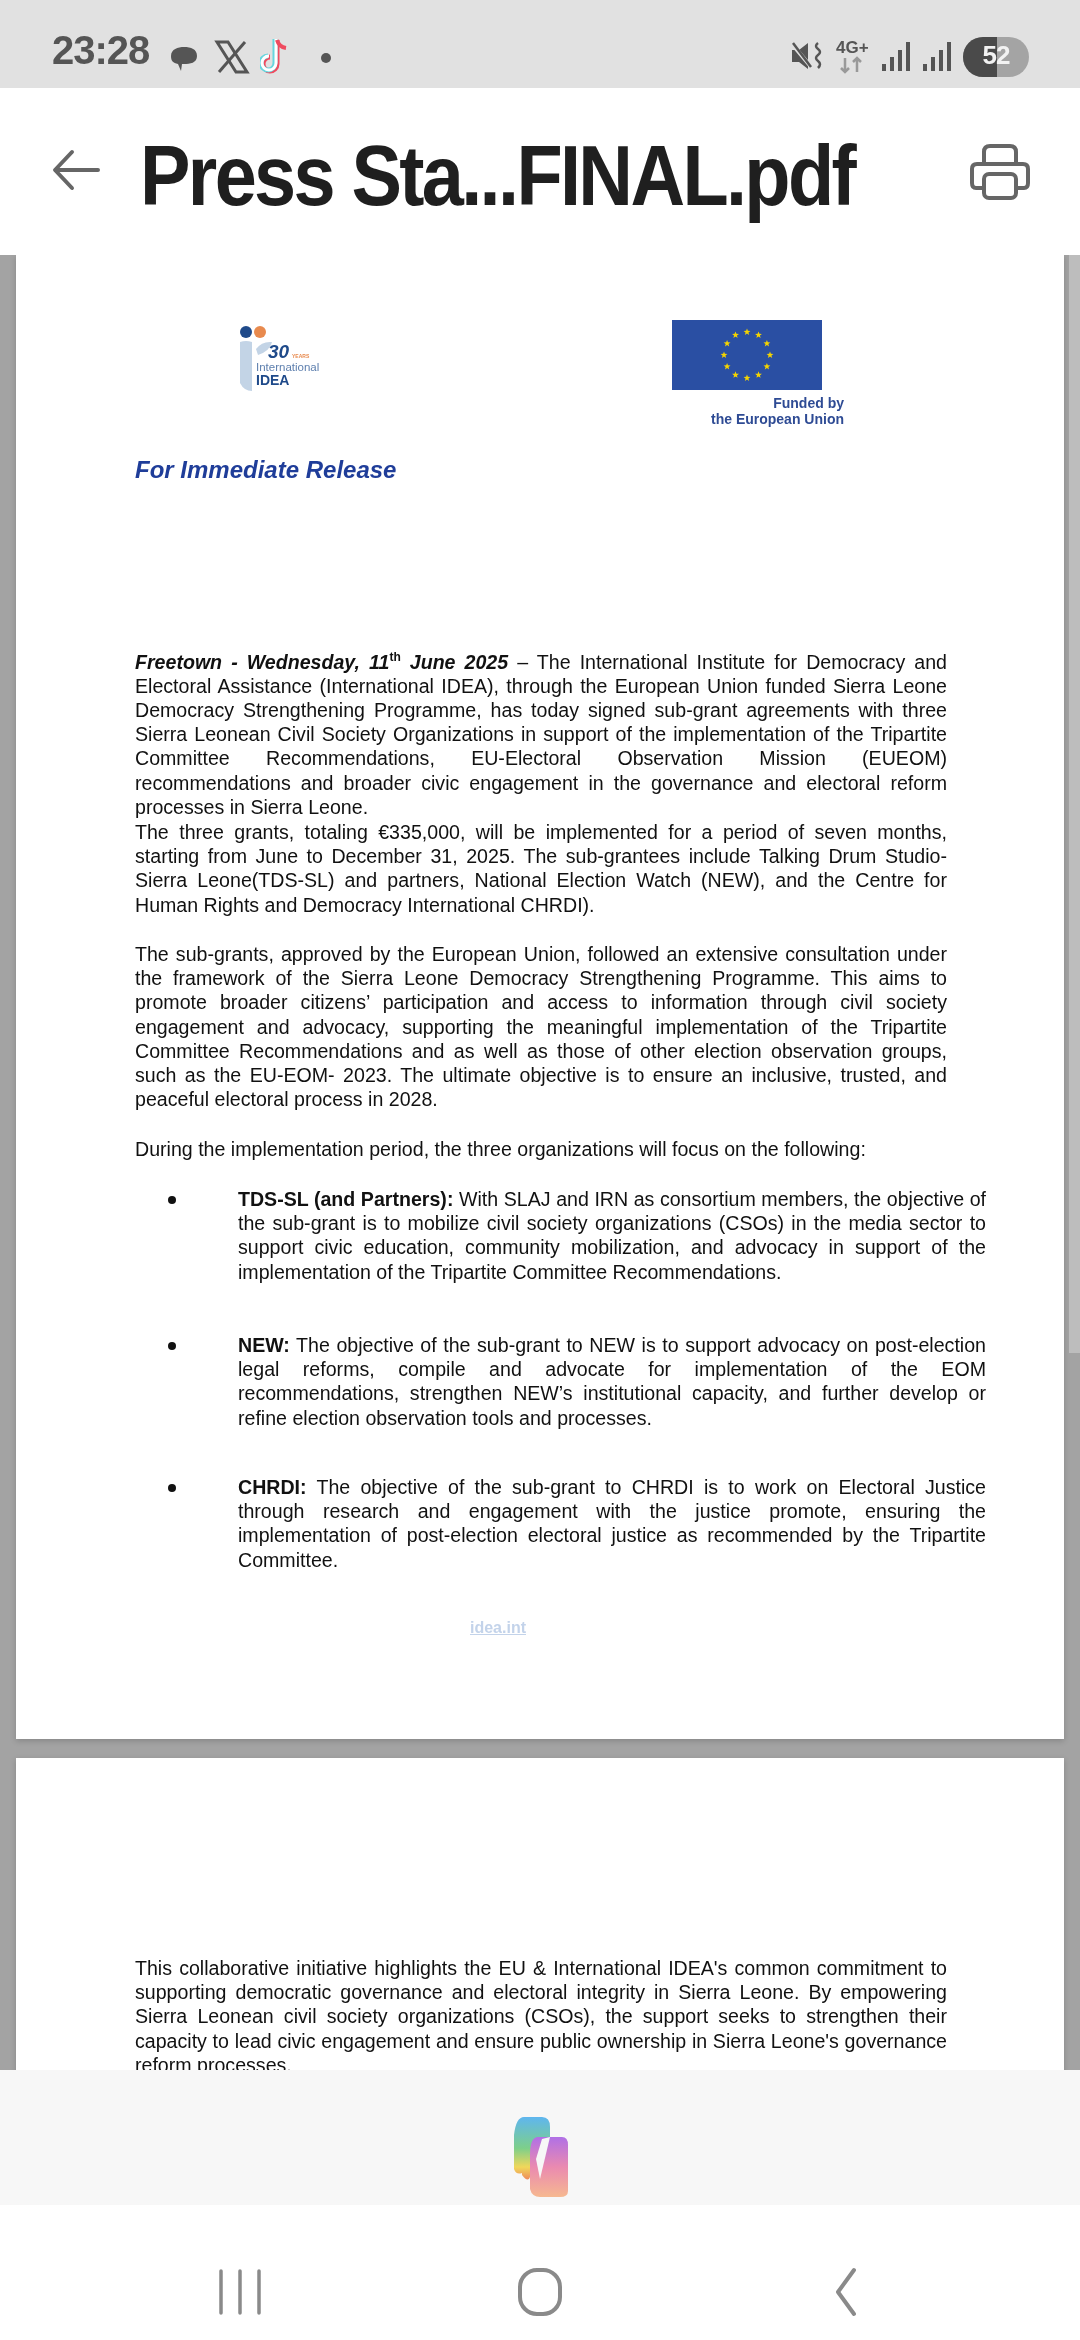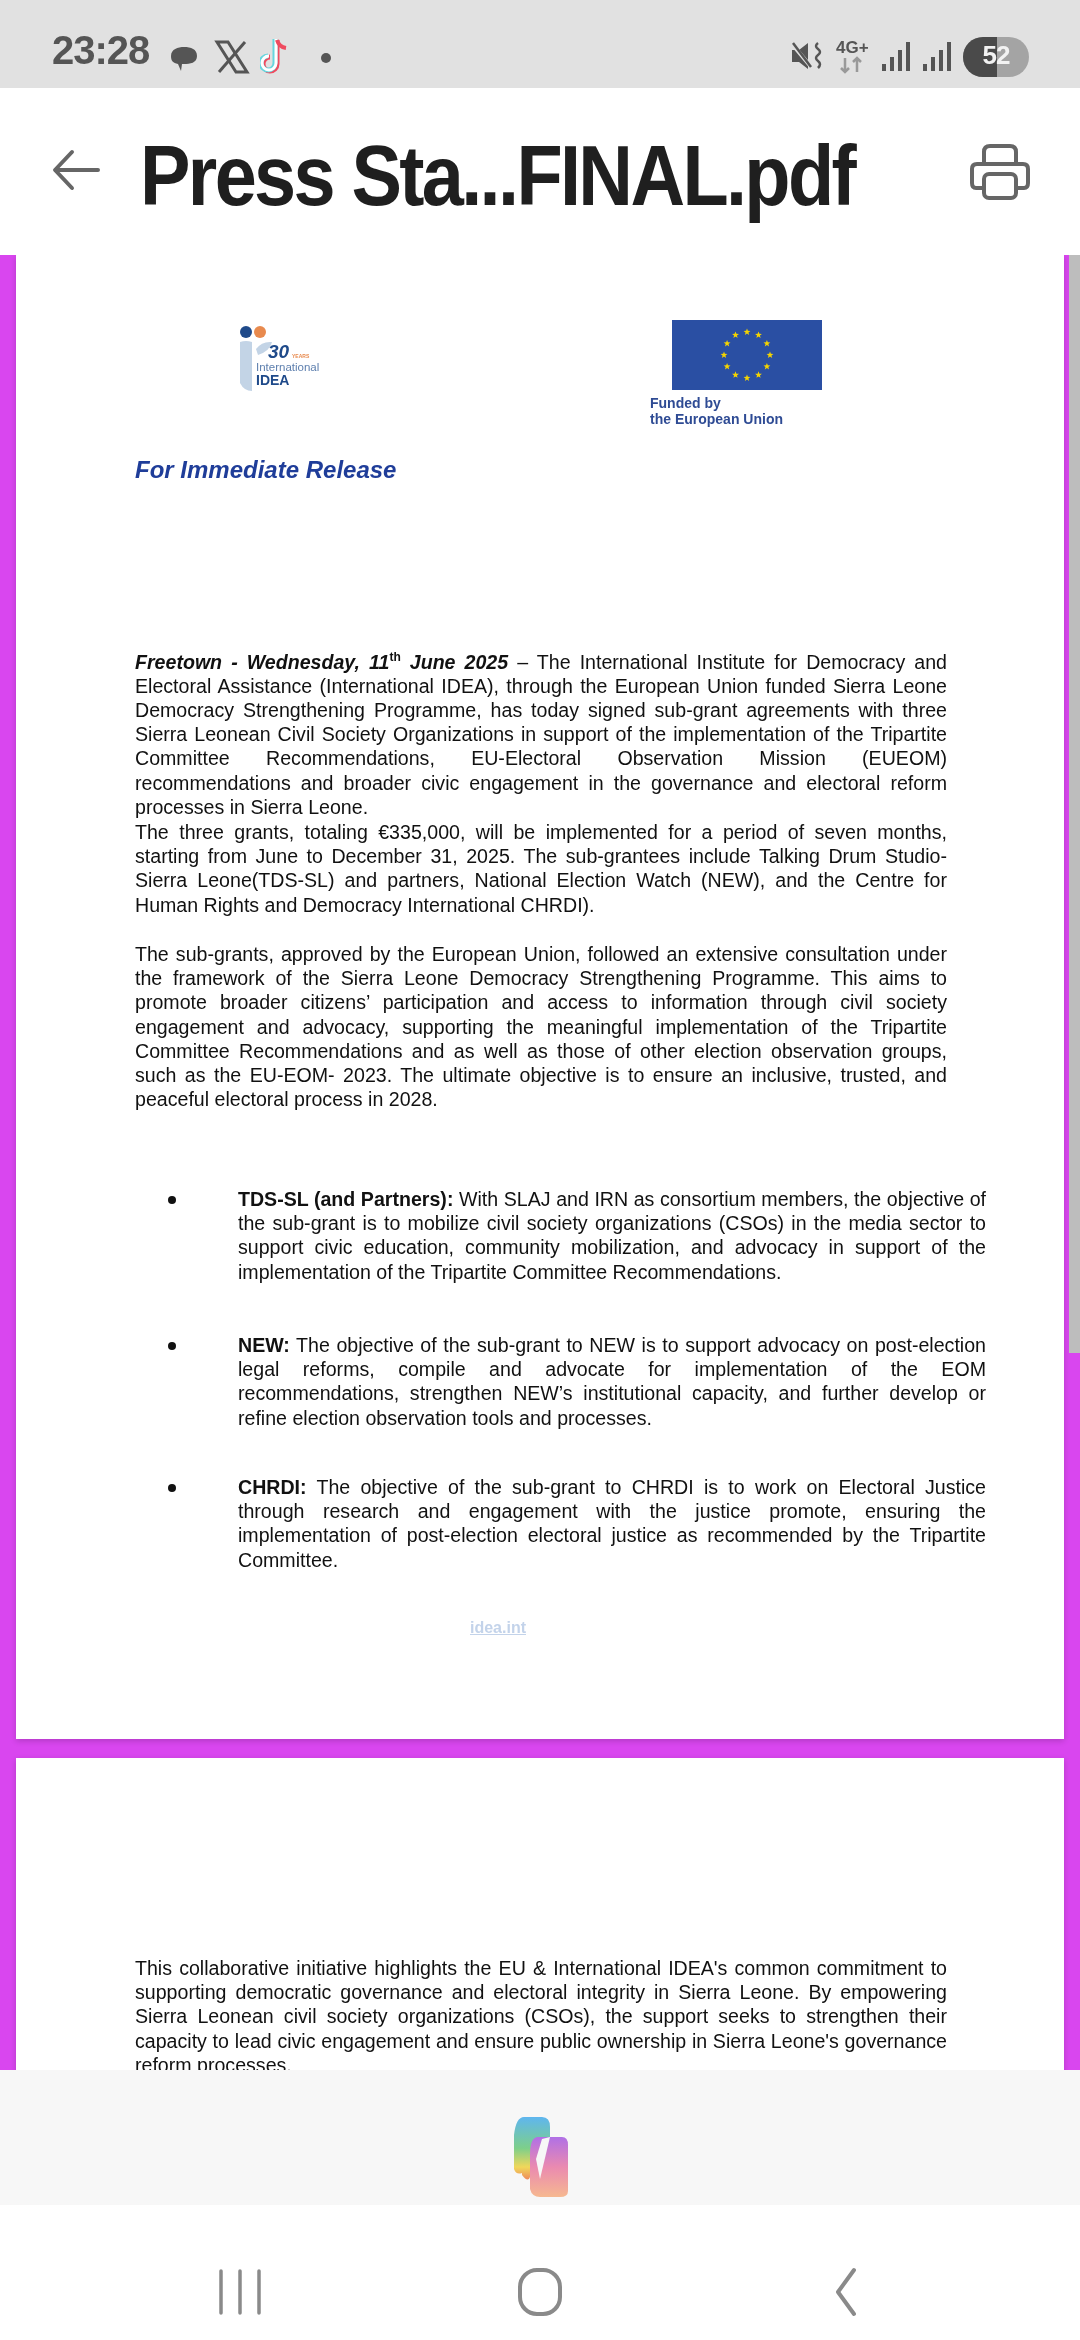--- a/index.html
+++ b/index.html
@@ -14,21 +14,21 @@
   .battery .fill { position: absolute; left: 0; top: 0; width: 33px; height: 40px; background: #4a4a4a; }
   .battery .txt { position: absolute; left: 0; top: 3px; width: 66px; text-align: center; font-size: 26px; font-weight: bold; color: #f2f2f2; letter-spacing: -1px; }
 
   
   .titlebar { position: absolute; left: 0; top: 88px; width: 1080px; height: 167px; background: #ffffff; }
   .back-btn { position: absolute; left: 46px; top: 52px; width: 60px; height: 60px; }
   .doc-title { position: absolute; left: 140px; top: 38px; font-size: 86px; font-weight: bold; color: #1f1f1f; letter-spacing: -3px; transform: scaleX(0.88); transform-origin: left top; white-space: nowrap; font-family: "Liberation Sans", sans-serif; }
   .print-btn { position: absolute; left: 968px; top: 54px; width: 64px; height: 60px; }
 
   
-  .viewer { position: absolute; left: 0; top: 255px; width: 1080px; height: 1815px; overflow: hidden; background: #d946ef; }
+  .viewer { position: absolute; left: 0; top: 255px; width: 1080px; height: 1815px; overflow: hidden; background: #a3a3a3; }
   .page { position: absolute; left: 16px; width: 1048px; background: #ffffff; box-shadow: 0 2px 6px rgba(0,0,0,0.18); }
   .page1 { top: 0; height: 1484px; }
   .page2 { top: 1503px; height: 600px; }
   .scrollbar { position: absolute; left: 1069px; top: -10px; width: 11px; height: 1108px; background: #bdbdbd; }
 
   .ptext { position: absolute; left: 119px; width: 812px; font-size: 19.6px; line-height: 24.2px; color: #111; text-align: justify; font-family: "Liberation Sans", sans-serif; }
   .ptext b { font-weight: bold; }
   .release { position: absolute; left: 119px; top: 201px; font-size: 24px; font-weight: bold; font-style: italic; color: #1f3d99; }
   .headline { top: 248px; font-weight: bold; }
   .p1 { top: 370px; margin-top: 20px; }
@@ -38,21 +38,21 @@
   .bullet { position: absolute; left: 152px; width: 779px; }
   .bullet .dot { position: absolute; left: 0; top: 9px; width: 8px; height: 8px; border-radius: 50%; background: #111; }
   .bullet .btext { position: absolute; left: 31px; width: 748px; font-size: 19.6px; line-height: 24.2px; color: #111; text-align: justify; margin-left: 39px; }
   .b1 { top: 932px; }
   .b2 { top: 1078px; }
   .b3 { top: 1220px; }
   .footer-link { position: absolute; left: 454px; top: 1364px; font-size: 16px; font-weight: bold; color: #c3d3ea; text-decoration: underline; }
 
   .logo-idea { position: absolute; left: 222px; top: 70px; width: 100px; height: 70px; }
   .logo-eu { position: absolute; left: 656px; top: 65px; width: 150px; height: 70px; }
-  .eu-caption { position: absolute; left: 634px; top: 140px; width: 194px; text-align: left; font-size: 14px; line-height: 16px; font-weight: bold; color: #2e4b94; }
+  .eu-caption { position: absolute; left: 634px; top: 140px; width: 194px; text-align: right; font-size: 14px; line-height: 16px; font-weight: bold; color: #2e4b94; }
 
   .p2text { top: 198px; }
 
   
   .toolbar { position: absolute; left: 0; top: 2070px; width: 1080px; height: 135px; background: #f7f7f7; }
   .copilot { position: absolute; left: 494px; top: 45px; width: 94px; height: 84px; }
   .navbar { position: absolute; left: 0; top: 2205px; width: 1080px; height: 135px; background: #ffffff; }
   .nav-btn { position: absolute; top: 62px; width: 60px; height: 50px; }
 </style>
 </head>
@@ -179,20 +179,21 @@
       <div>the European Union</div>
     </div>
 
     <div class="release">For Immediate Release</div>
 
 
     <div class="ptext p1"><b><i>Freetown - Wednesday, 11</i><sup style="font-size:12px">th</sup><i> June 2025</i></b><span> – The International Institute for Democracy and Electoral Assistance (International IDEA), through the European Union funded Sierra Leone Democracy Strengthening Programme, has today signed sub-grant agreements with three Sierra Leonean Civil Society Organizations in support of the implementation of the Tripartite Committee Recommendations, EU-Electoral Observation Mission (EUEOM) recommendations and broader civic engagement in the governance and electoral reform processes in Sierra Leone.</span></div>
 
     <div class="ptext p2">The three grants,  totaling €335,000,  will be  implemented for a period of seven months, starting from June to December 31, 2025.  The sub-grantees include  Talking Drum Studio- Sierra Leone(TDS-SL) and partners,  National Election Watch (NEW),  and the Centre for Human Rights and Democracy International CHRDI).</div>
     <div class="ptext p3">The sub-grants, approved by the European Union, followed an extensive consultation under the framework of the Sierra Leone Democracy Strengthening Programme. This aims to promote broader citizens’ participation and access to information through civil society engagement and advocacy, supporting the meaningful implementation of the Tripartite Committee Recommendations and as well as those of other election observation groups, such as the EU-EOM- 2023.  The ultimate objective is to ensure an inclusive, trusted,  and peaceful  electoral process in 2028.</div>
+    <div class="ptext p4">During the implementation period, the three organizations will focus on the following:</div>
 
     <div class="bullet b1">
       <span class="dot"></span>
       <div class="btext"><b>TDS-SL (and Partners):</b><span> With SLAJ and IRN as consortium members, the objective of the sub-grant is to mobilize civil society organizations (CSOs) in the media sector to support civic education, community mobilization, and advocacy in support of the implementation of the Tripartite Committee Recommendations.</span></div>
     </div>
     <div class="bullet b2">
       <span class="dot"></span>
       <div class="btext"><b>NEW:</b><span> The objective of the sub-grant to NEW is to support advocacy on post-election legal reforms, compile and advocate for implementation of the EOM recommendations, strengthen NEW’s institutional capacity, and further develop or refine election observation tools and processes.</span></div>
     </div>
     <div class="bullet b3">

